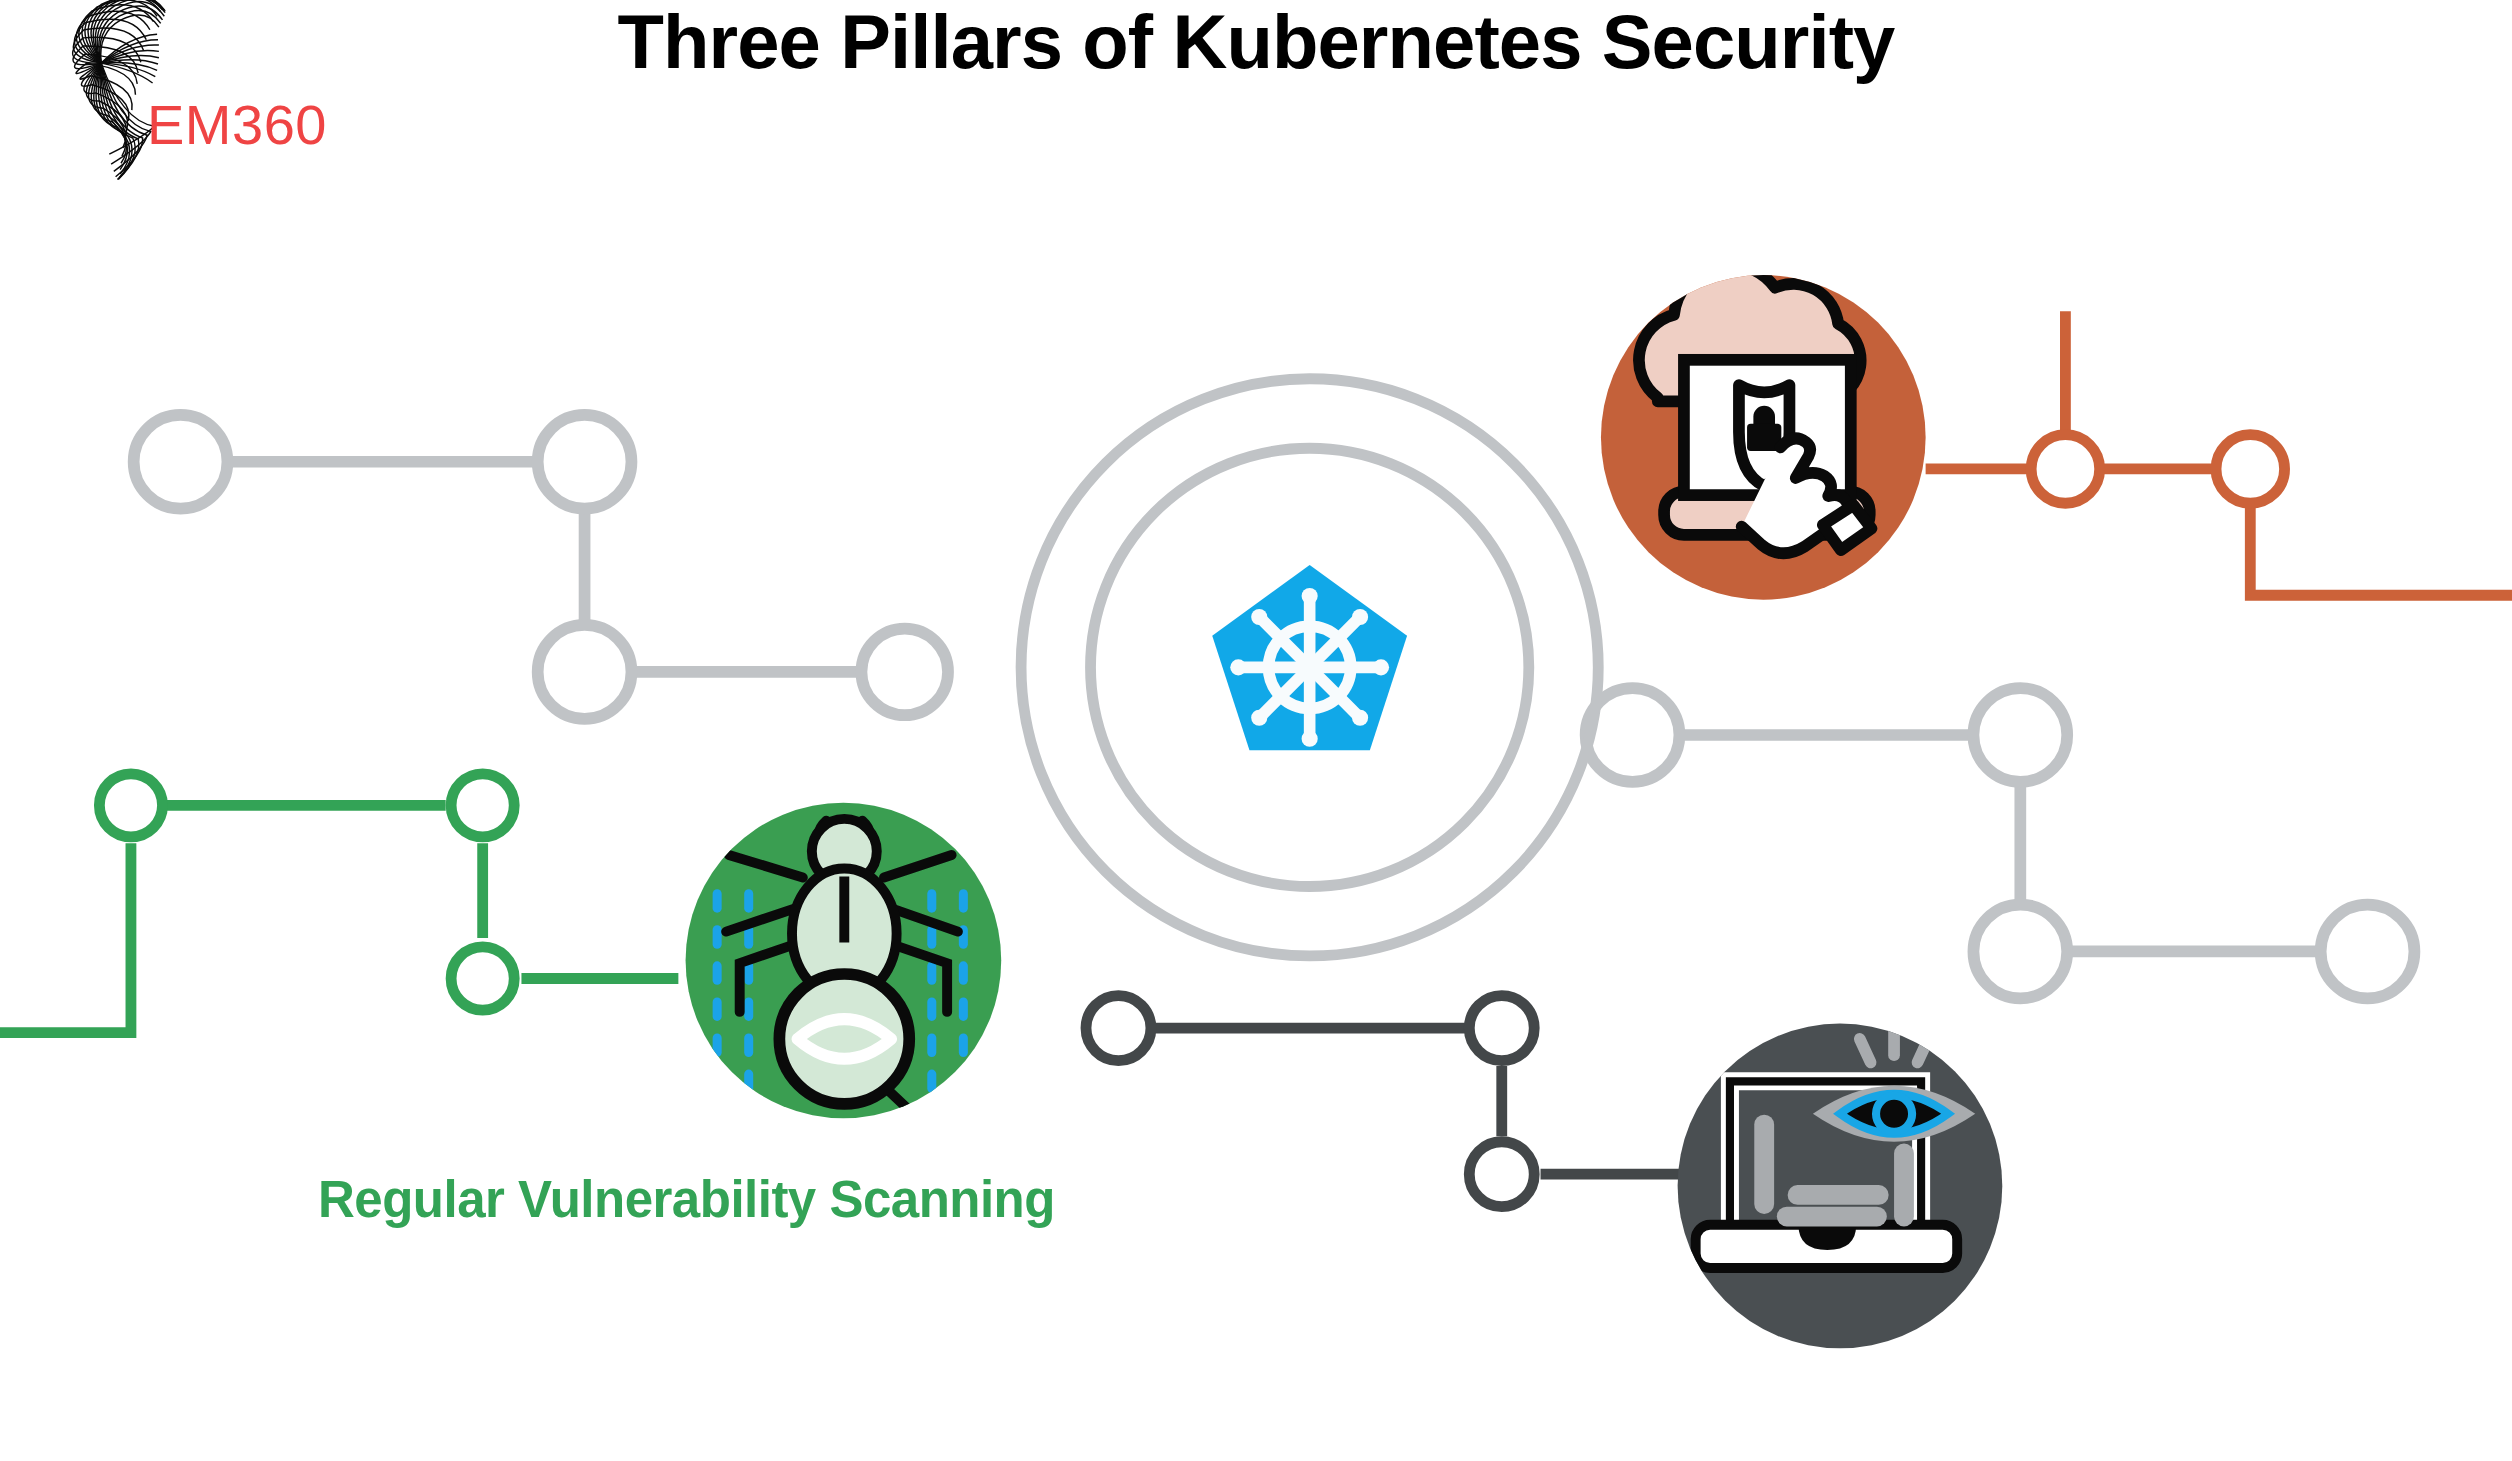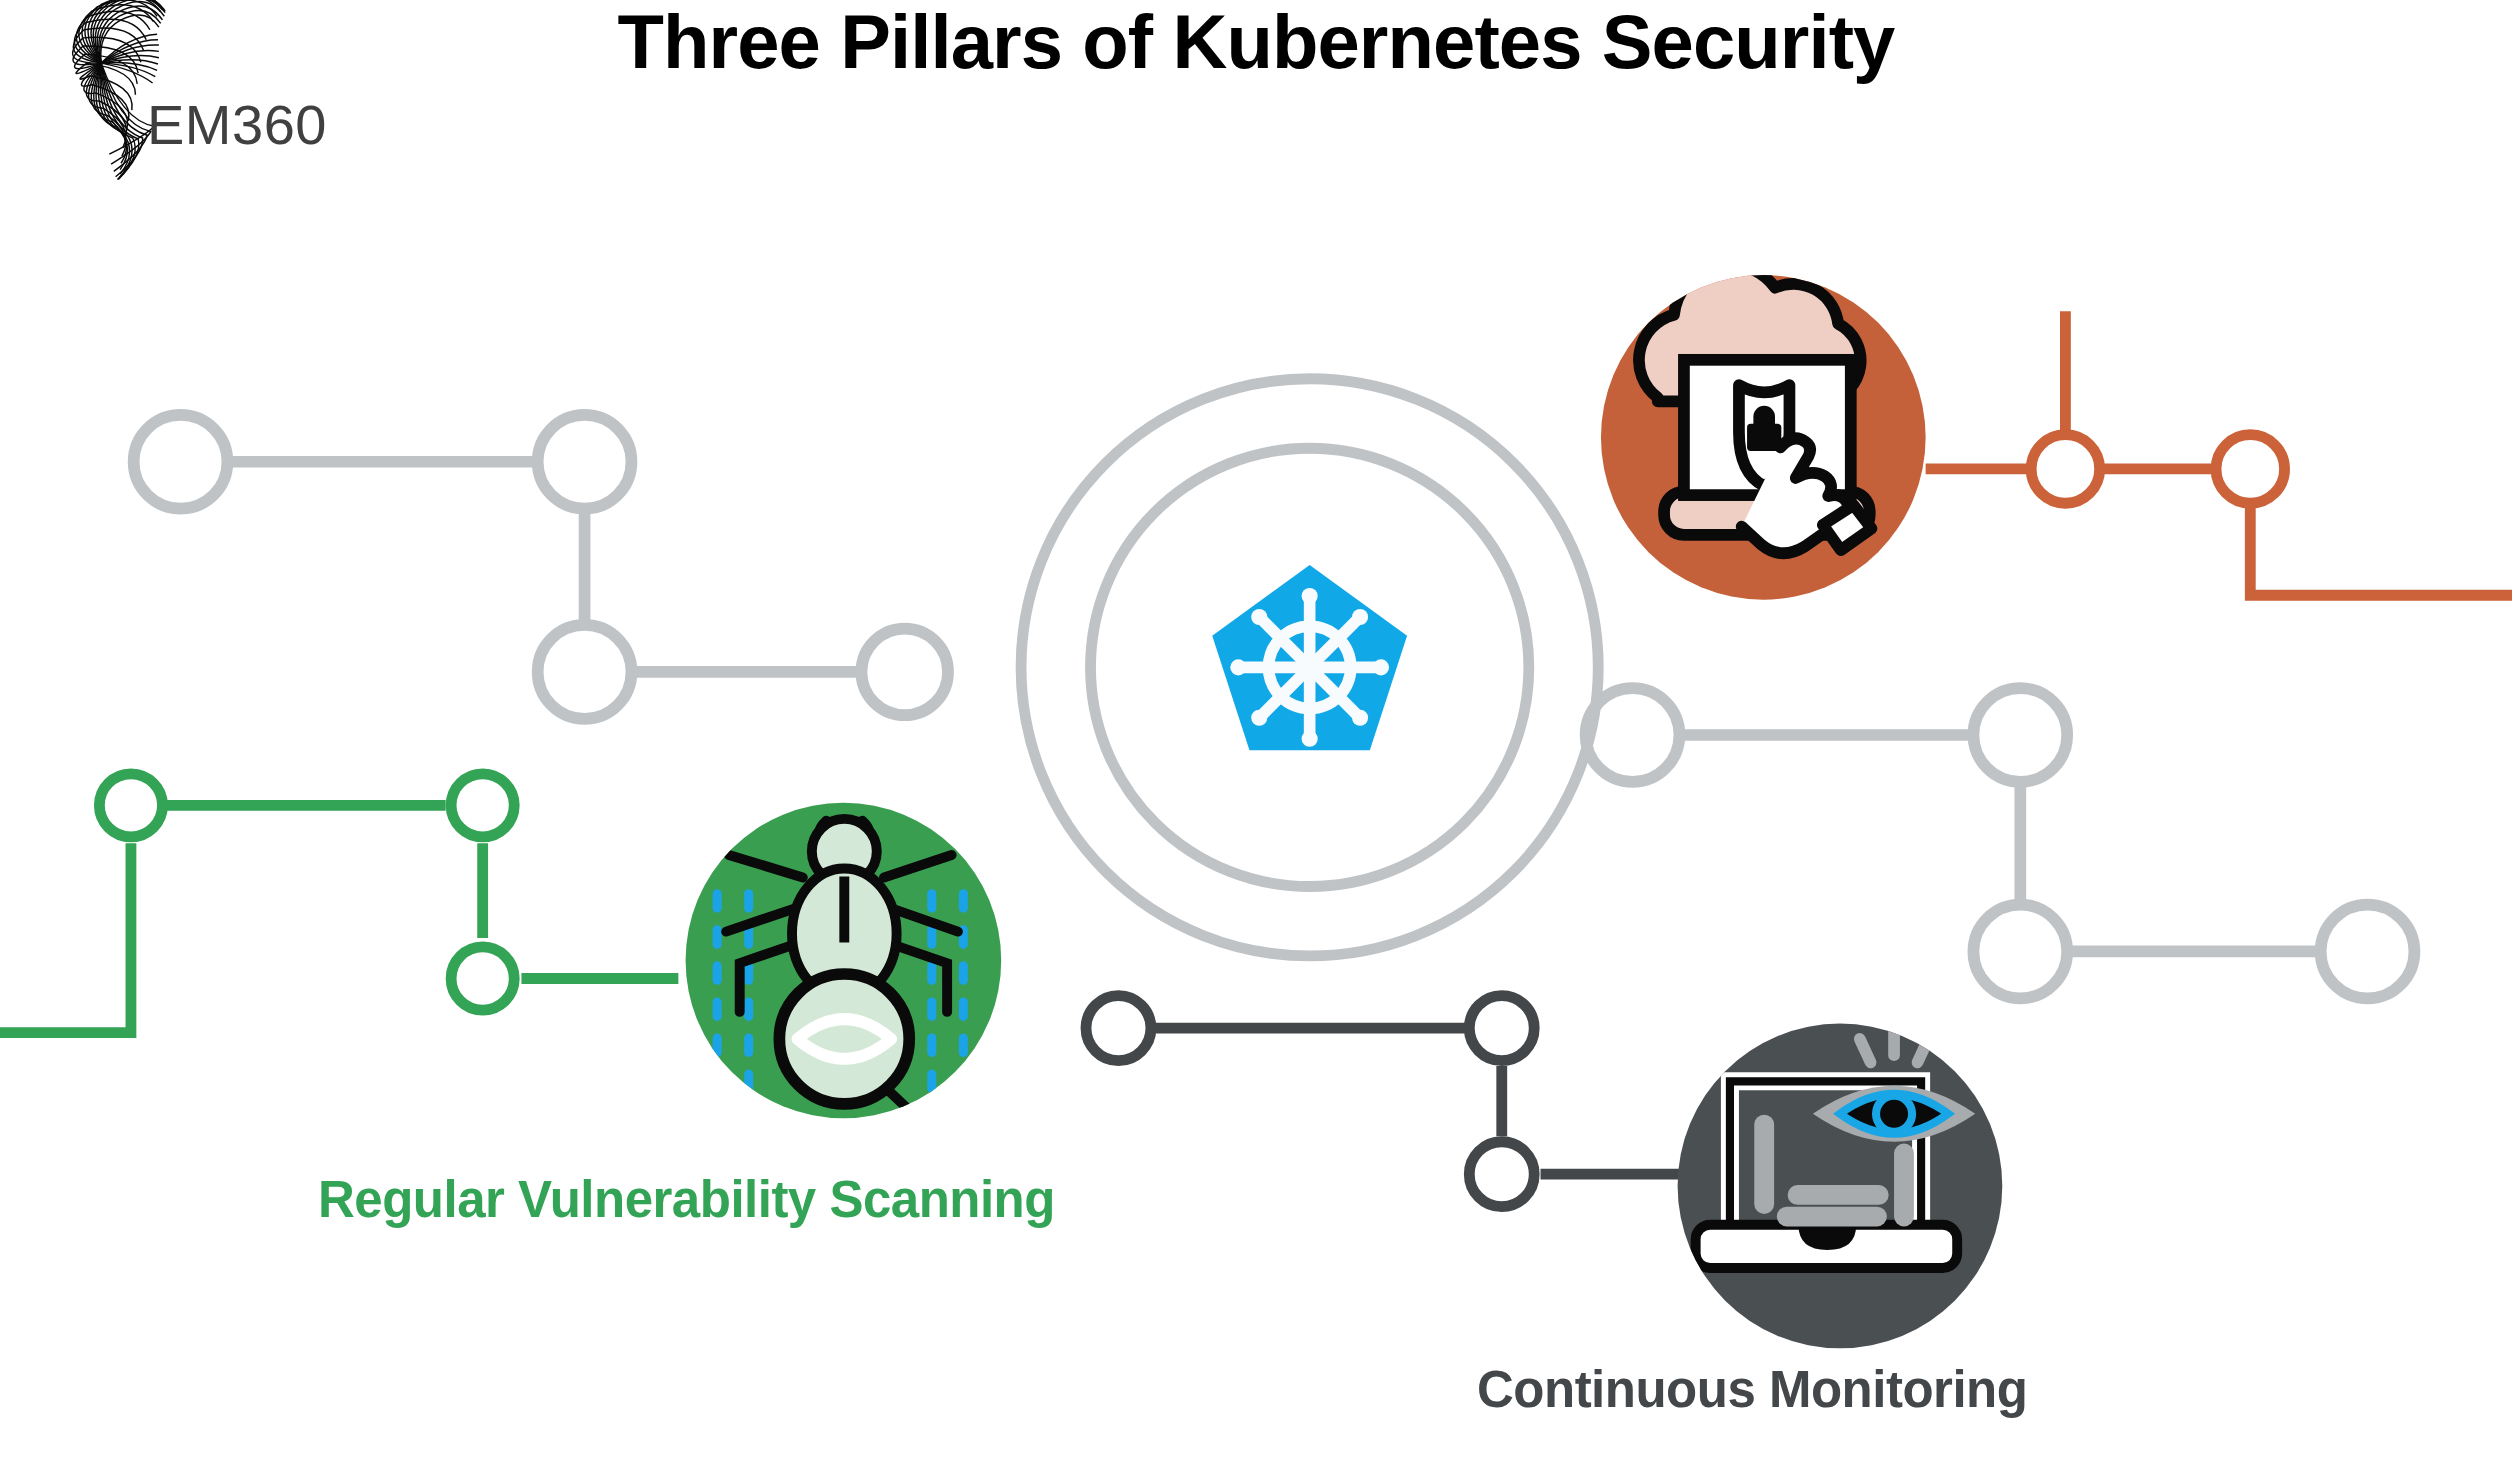--- a/index.html
+++ b/index.html
@@ -22,21 +22,21 @@
     left:1305px;top:152px;font-size:51px;color:#cc6239;
   }
   #label-vuln{
     left:318px;top:1174px;font-size:51px;color:#33a356;
   }
   #label-monitor{
     left:1477px;top:1364px;font-size:51px;color:#434749;
   }
   #logo-text{
     left:147px;top:97px;font-size:56px;font-weight:400;
-    font-stretch:normal;color:#404040;letter-spacing:0.5px;
+    font-stretch:normal;color:#ef4444;letter-spacing:0.5px;
   }
 </style>
 </head>
 <body>
 
 <div id="stage">
 
   <svg id="svgroot" viewBox="0 0 2785 1620">
     <defs>
       <clipPath id="clip-rbac">
@@ -307,18 +307,17 @@
         <path d="M 0 0 q 37 7 57 22"></path>
       </g>
     </g>
   </svg>
 
   <div class="txt" id="page-title">Three Pillars of Kubernetes Security</div>
 
 
   <div class="txt" id="label-vuln">Regular Vulnerability Scanning</div>
 
-  <div class="txt" id="label-monitor">Continuous Monitoring</div>
 
   <div class="txt" id="logo-text">EM360</div>
 
 </div>
 
 
 </body></html>

